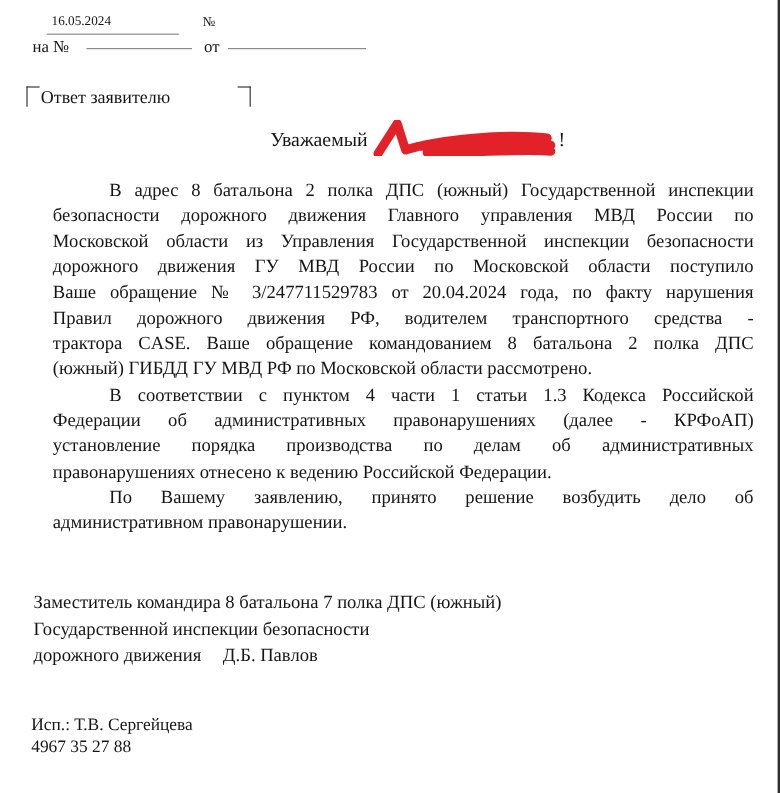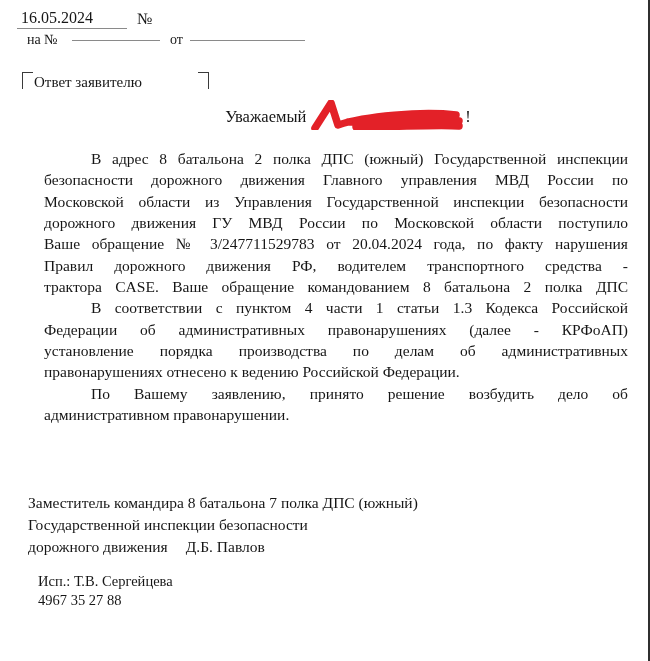--- a/index.html
+++ b/index.html
@@ -7,21 +7,21 @@
     position:relative;
     width:650px;height:661px;
     background:#ffffff;
     font-family:"Liberation Serif","DejaVu Serif",serif;
     color:#161616;
     overflow:hidden;
   }
   .edge-right{position:absolute;top:0;right:0;width:2px;height:661px;background:#2f2f2f;}
 
   
-  .hdr-row1{position:absolute;top:8px;left:17px;height:21px;display:flex;align-items:flex-end;font-size:16px;line-height:20px;}
+  .hdr-row1{position:absolute;top:8px;left:39px;height:21px;display:flex;align-items:flex-end;font-size:11px;line-height:20px;gap:10px;}
   .hdr-row2{position:absolute;top:31px;left:23px;height:17px;display:flex;align-items:center;font-size:14px;line-height:16px;}
   .u{border-bottom:1.2px solid #8a8a8a;}
   .hdr-date{width:110px;padding-left:4px;box-sizing:border-box;}
   .hdr-nosym{margin-left:10px;}
   .hdr-number{margin-left:7px;width:143px;padding-left:5px;box-sizing:border-box;}
   .hdr-na{width:49px;padding-left:4px;box-sizing:border-box;}
   .hdr-u1{width:88px;height:1px;}
   .hdr-ot{margin-left:10px;width:15px;}
   .hdr-u2{margin-left:5px;width:115px;height:1px;}
 
@@ -41,21 +41,21 @@
   .line{text-align:justify;text-align-last:justify;margin-left:16px;}
   .line.first{text-indent:47px;}
   .line.endpar{text-align-last:left;}
 
   
   .sig-block{position:absolute;top:492px;left:28px;width:600px;font-size:15.5px;line-height:21.8px;}
   .sig-last{display:flex;justify-content:flex-start;gap:18px;}
   .sig-name{padding-right:14px;}
 
   
-  .footer{position:absolute;top:572px;left:26px;font-size:14.5px;line-height:18.5px;margin-left:12px;}
+  .footer{position:absolute;top:595px;left:26px;font-size:14.5px;line-height:18.5px;}
 </style>
 </head>
 <body>
 
 <div class="page">
 
   <div class="hdr-row1">
     <span class="hdr-date u">16.05.2024</span>
     <span class="hdr-nosym">№</span>
   </div>
@@ -81,20 +81,21 @@
   </div>
 
   <div class="body-block">
     <div class="line first">В адрес 8 батальона 2 полка ДПС (южный) Государственной инспекции</div>
     <div class="line">безопасности дорожного движения Главного управления МВД России по</div>
     <div class="line">Московской области из Управления Государственной инспекции безопасности</div>
     <div class="line">дорожного движения ГУ МВД России по Московской области поступило</div>
     <div class="line">Ваше обращение № 3/247711529783 от 20.04.2024 года, по факту нарушения</div>
     <div class="line">Правил дорожного движения РФ, водителем транспортного средства -</div>
     <div class="line">трактора CASE.  Ваше обращение командованием 8 батальона 2 полка ДПС</div>
+    <div class="line endpar">(южный) ГИБДД ГУ МВД РФ по Московской области рассмотрено.</div>
 
     <div class="line first">В соответствии с пунктом 4 части 1 статьи 1.3 Кодекса Российской</div>
     <div class="line">Федерации об административных правонарушениях (далее - КРФоАП)</div>
     <div class="line">установление порядка производства по делам об административных</div>
     <div class="line endpar">правонарушениях отнесено к ведению Российской Федерации.</div>
 
     <div class="line first">По Вашему заявлению, принято решение возбудить дело об</div>
     <div class="line endpar">административном правонарушении.</div>
   </div>
 

